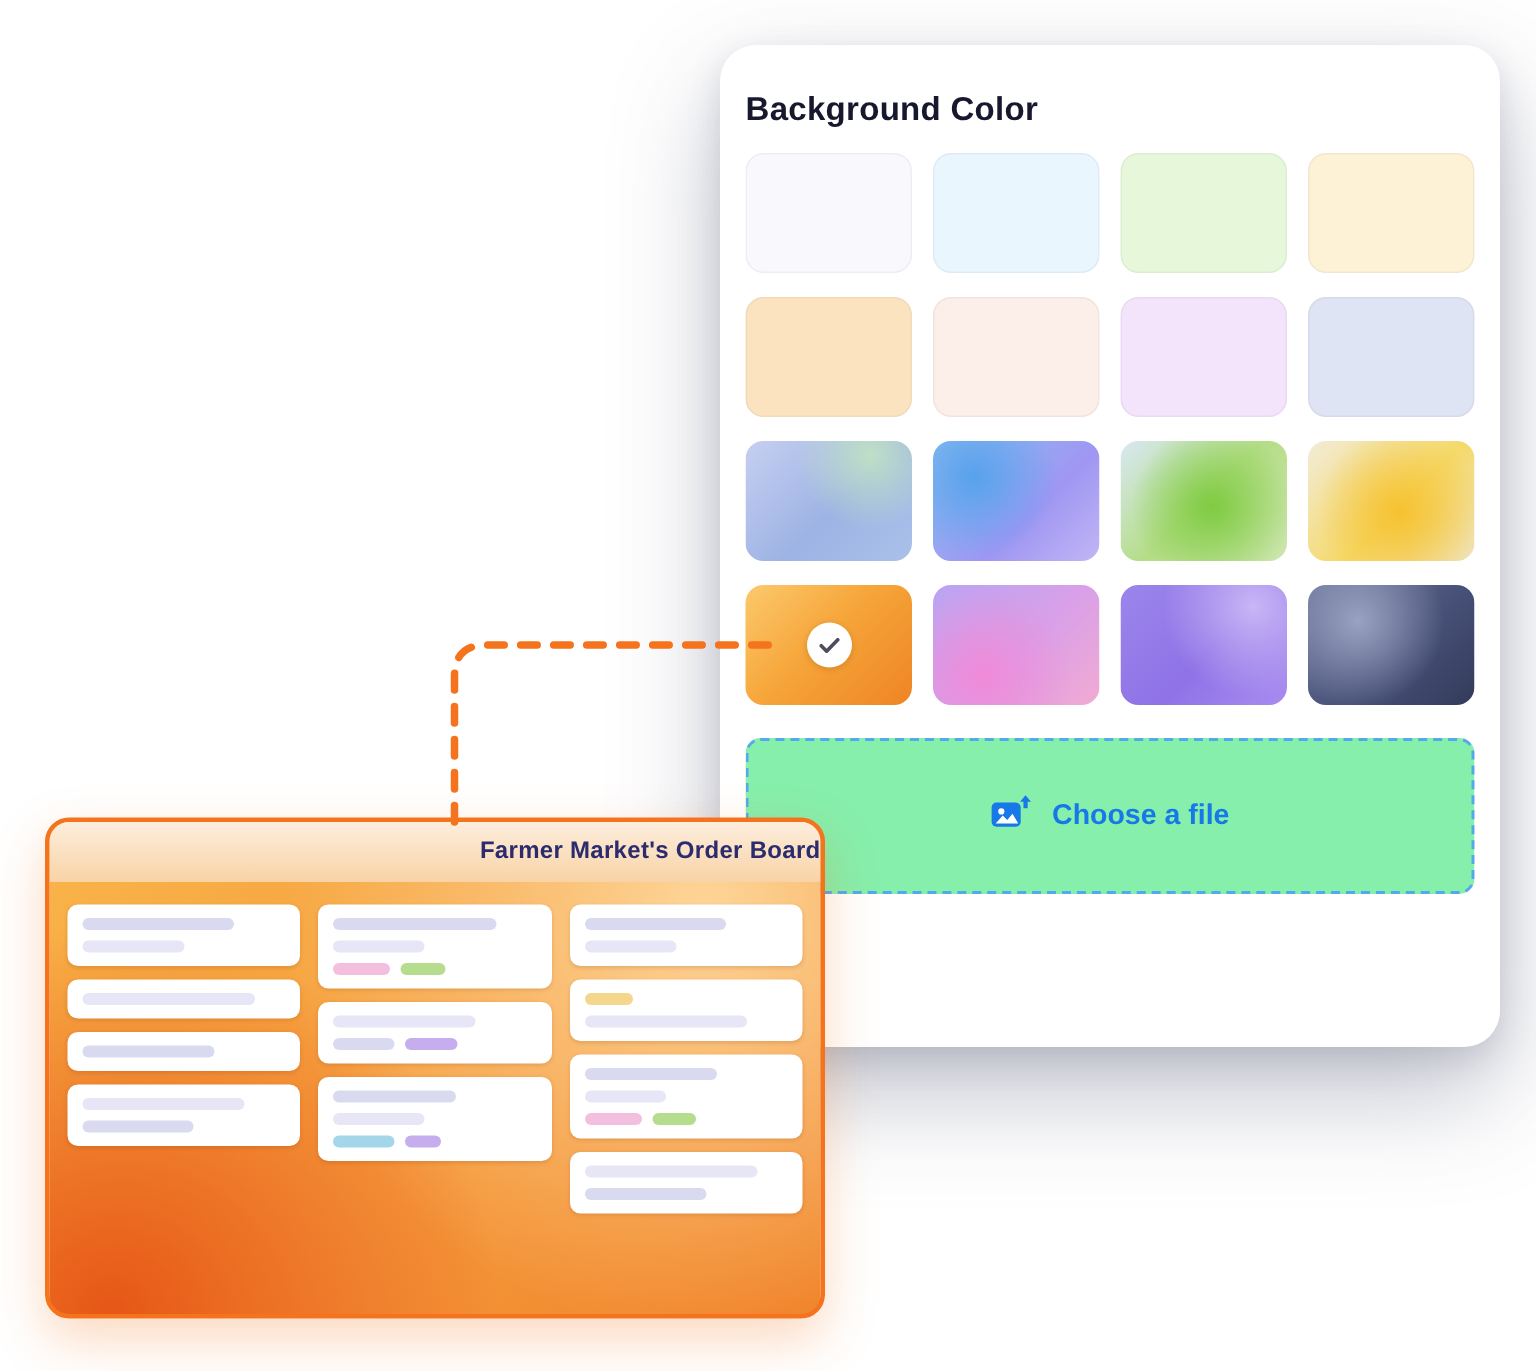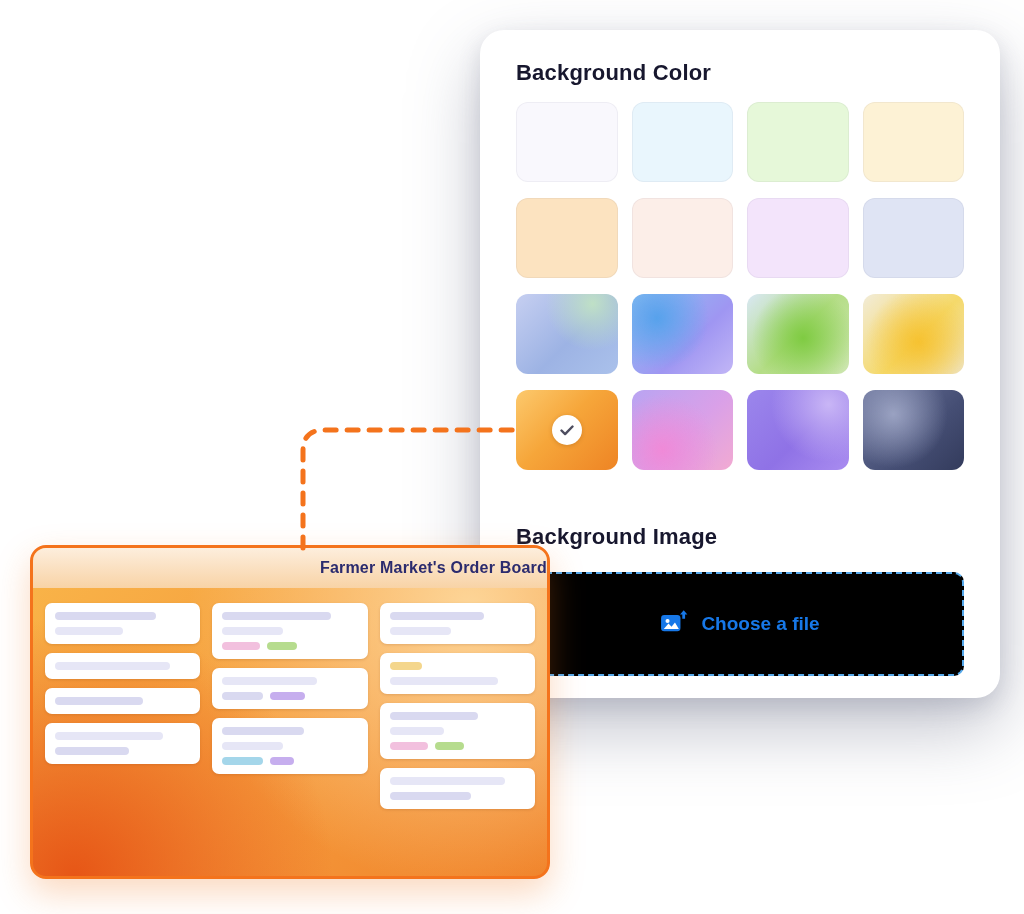--- a/index.html
+++ b/index.html
@@ -2,21 +2,21 @@
 <html style="--orange: #f4731c; --blue: #1778e8; --navy: #2b2b6e;"><head>
 <meta charset="utf-8">
 <style>
   html,body{margin:0;padding:0;background:#ffffff;font-family:"Liberation Sans",sans-serif;}
   .canvas{position:relative;width:1024px;height:914px;overflow:hidden;background:#ffffff;}
 
   
   .panel{
     position:absolute;left:480px;top:30px;width:520px;height:668px;
     background:#ffffff;border-radius:24px;box-sizing:border-box;
-    padding:30px 36px;
+    padding:30px 17px;
     box-shadow:0 30px 70px rgba(90,95,120,.38),0 8px 22px rgba(90,95,120,.18);
     z-index:1;
   }
   .panel h2{
     margin:0;font-size:22px;font-weight:700;color:#17172e;letter-spacing:.2px;
   }
   .swatch-grid{
     margin-top:16px;
     display:grid;grid-template-columns:repeat(4,1fr);
     gap:16px 14px;
@@ -27,21 +27,21 @@
   .swatch.light{box-shadow:inset 0 0 0 1px rgba(40,40,80,.05);}
   .swatch .check{
     position:absolute;left:50%;top:50%;width:30px;height:30px;margin:-15px 0 0 -15px;
     background:#ffffff;border-radius:50%;
     display:flex;align-items:center;justify-content:center;
     box-shadow:0 1px 4px rgba(120,60,0,.25);
   }
   .img-title{margin-top:54px !important;}
   .dropzone{
     margin-top:22px;height:104px;border-radius:10px;box-sizing:border-box;
-    border:2px dashed #55a8ea;background:#000000;
+    border:2px dashed #55a8ea;background:#86efac;
     display:flex;align-items:center;justify-content:center;gap:13px;
     cursor:pointer;
   }
   .choose-label{font-size:19px;font-weight:700;color:var(--blue,#1778e8);}
 
   
   .board{
     position:absolute;left:30px;top:545px;width:520px;height:334px;
     border:3px solid var(--orange,#f4731c);border-radius:16px;box-sizing:border-box;
     overflow:hidden;z-index:2;
@@ -99,21 +99,20 @@
           <span class="check">
             <svg width="14" height="11" viewBox="0 0 14 11">
               <path d="M1.5 5.5l3.6 3.6L12.5 1.5" fill="none" stroke="#4d4d5f" stroke-width="2.4" stroke-linecap="round" stroke-linejoin="round"></path>
             </svg>
           </span>
         </div>
         <div class="swatch" style="background: radial-gradient(circle at 30% 75%, rgb(240, 138, 216) 0%, rgba(240, 138, 216, 0) 60%), linear-gradient(135deg, rgb(185, 164, 242) 0%, rgb(217, 160, 232) 55%, rgb(242, 170, 210) 100%);"></div>
         <div class="swatch" style="background: radial-gradient(circle at 80% 18%, rgb(201, 182, 246) 0%, rgba(201, 182, 246, 0) 55%), linear-gradient(135deg, rgb(155, 134, 236) 0%, rgb(143, 114, 230) 55%, rgb(169, 140, 240) 100%);"></div>
         <div class="swatch" style="background: radial-gradient(circle at 30% 30%, rgb(154, 162, 194) 0%, rgba(154, 162, 194, 0) 60%), linear-gradient(135deg, rgb(106, 115, 154) 0%, rgb(69, 78, 116) 60%, rgb(51, 59, 92) 100%);"></div>
       </div>
-    <h2 class="img-title">Background Image</h2>
     <div class="dropzone">
       <span class="img-icon">
         <svg width="28" height="26" viewBox="0 0 26 24">
           <rect x="1" y="5.5" width="18" height="15" rx="3" fill="#1778e8"></rect>
           <circle cx="7" cy="11" r="1.9" fill="#ffffff"></circle>
           <path d="M3.5 18.5l4.4-5 2.8 2.8 3.2-3.8 3.6 6z" fill="#ffffff"></path>
           <path d="M22 1l3.4 4h-2.1v4h-2.6V5h-2.1z" fill="#1778e8"></path>
         </svg>
       </span>
       <span class="choose-label">Choose a file</span>

